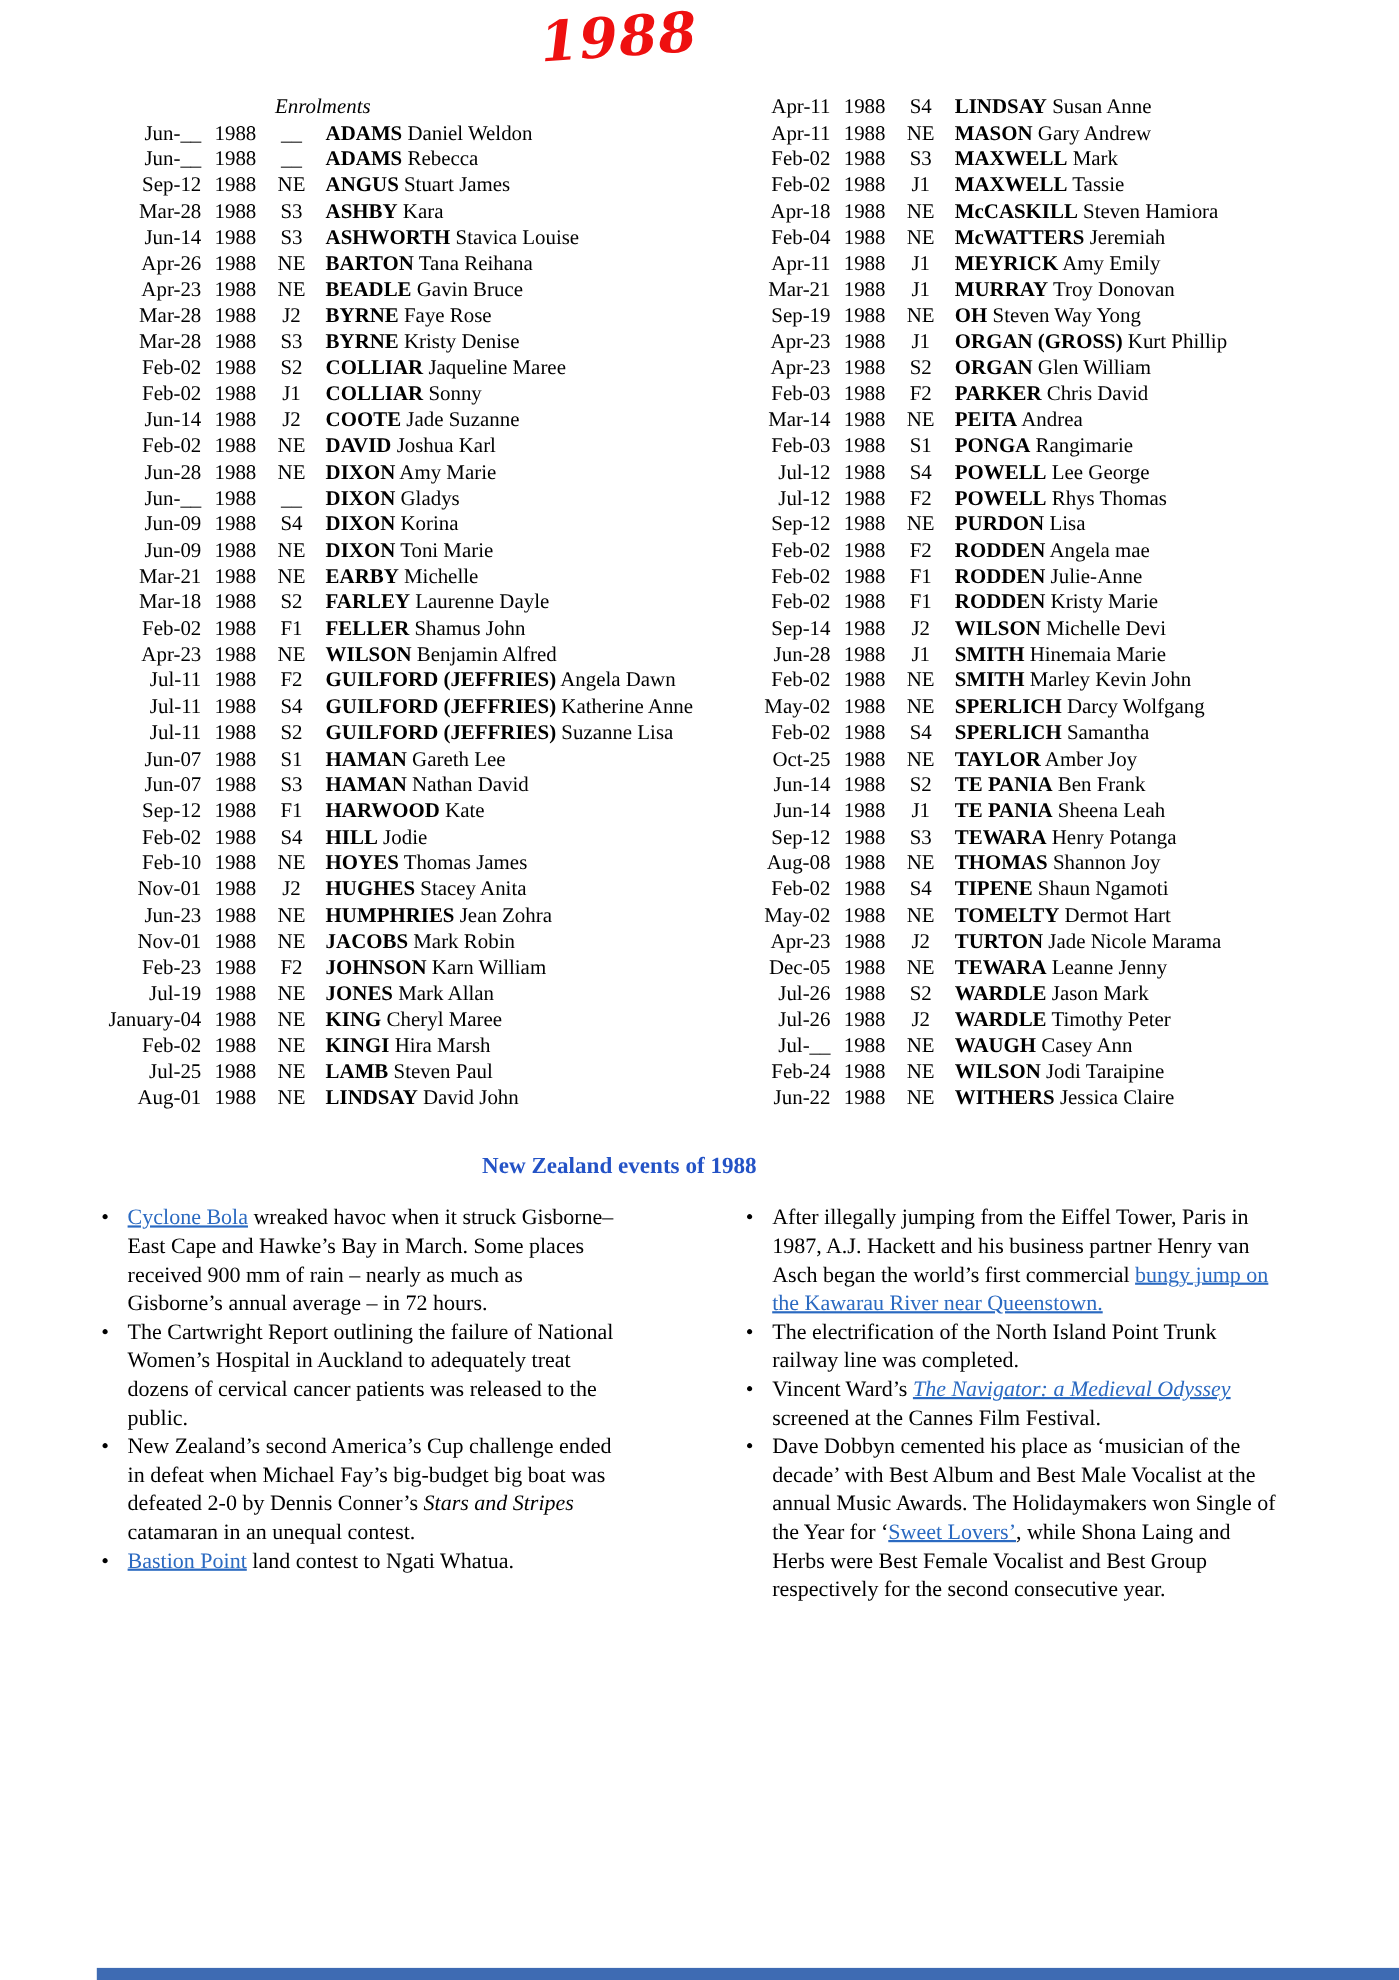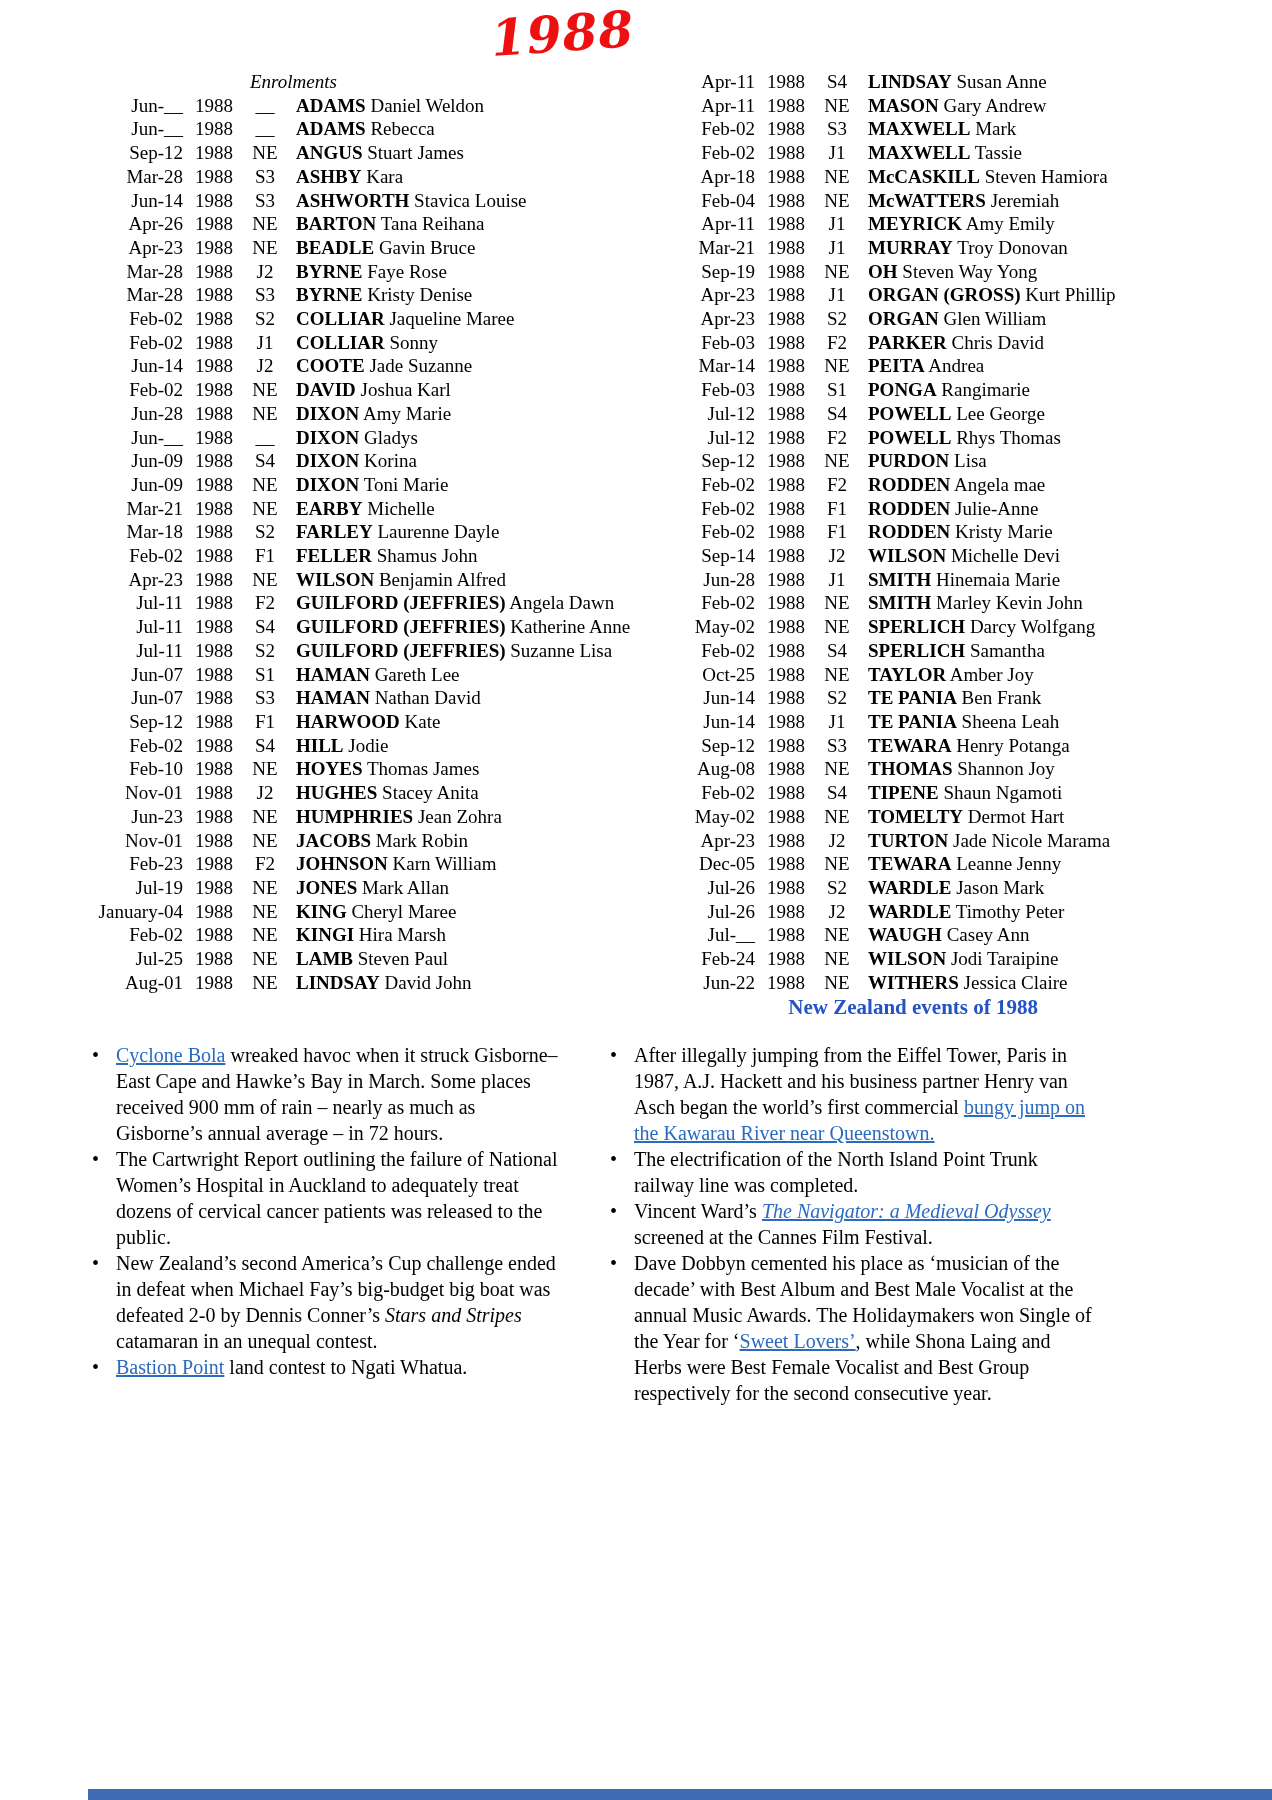--- a/index.html
+++ b/index.html
@@ -24,21 +24,21 @@
   .page-title{
     display:inline-block;
     font-family:"DejaVu Serif", serif;
     font-style:italic;font-weight:700;
     font-size:50px;line-height:56px;
     color:var(--title-red);
     transform:rotate(-4deg);
     letter-spacing:1px;
   }
   
-  .enrol-grid{display:flex;align-items:center;margin-top:0;}
+  .enrol-grid{display:flex;align-items:center;margin-top:16px;}
   .enrol-col-left{width:557px;flex:0 0 557px;}
   .enrol-col-right{flex:1 1 auto;}
   .enrol-header{
     font-style:italic;
     font-size:19px;line-height:23.7px;
     padding-left:162px;
   }
   table.enrol{border-collapse:collapse;table-layout:fixed;width:100%;}
   table.enrol td{
     padding:0;margin:0;
@@ -50,32 +50,32 @@
   .enrol-col-left col.c3{width:46px;}
   .enrol-col-right col.c1{width:110px;}
   .enrol-col-right col.c2{width:57px;}
   .enrol-col-right col.c3{width:46px;}
   td.c-date{text-align:right;}
   td.c-year{text-align:left;padding-left:12px !important;}
   td.c-code{text-align:center;padding-left:4px !important;}
   td.c-name{text-align:left;padding-left:10px !important;}
   td.c-name b{font-weight:700;}
   
-  .events-heading-wrap{width:950px;text-align:right;}
+  .events-heading-wrap{width:950px;margin-top:36px;text-align:center;}
   .events-heading{
     display:inline;
     font-weight:700;font-size:21px;line-height:26px;
     color:var(--heading-blue);
   }
   .events-grid{display:flex;margin-top:22px;}
   ul.events{
     list-style:none;margin:0;padding:0;
     font-size:20px;line-height:26px;
   }
-  ul.events.left{width:470px;flex:0 0 470px;margin-right:48px;}
+  ul.events.left{width:470px;flex:0 0 470px;margin-right:116px;}
   ul.events.right{width:490px;flex:0 0 490px;}
   ul.events li{
     position:relative;
     padding-left:28px;
     margin:0;
   }
   ul.events li::before{
     content:"\2022";
     position:absolute;left:4px;top:0;
     font-size:20px;line-height:26px;

